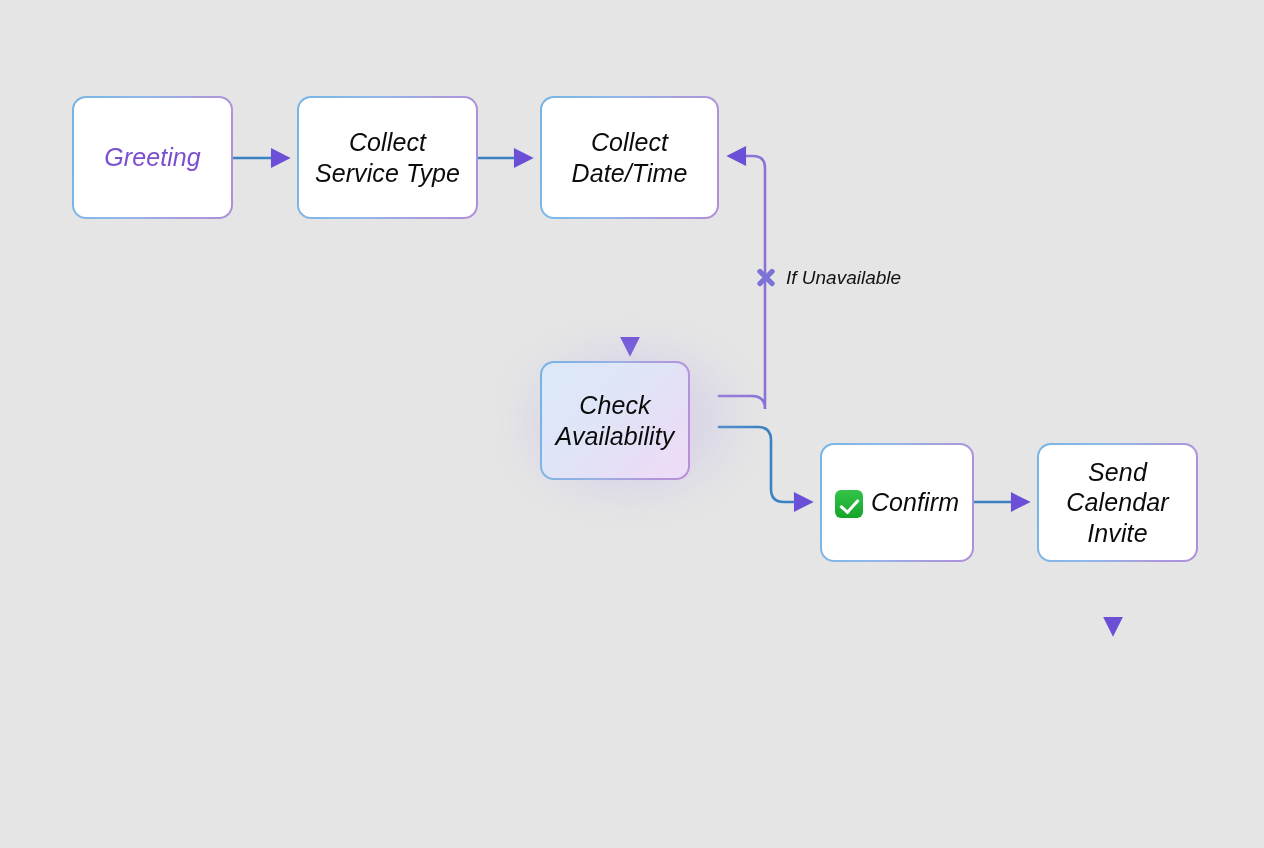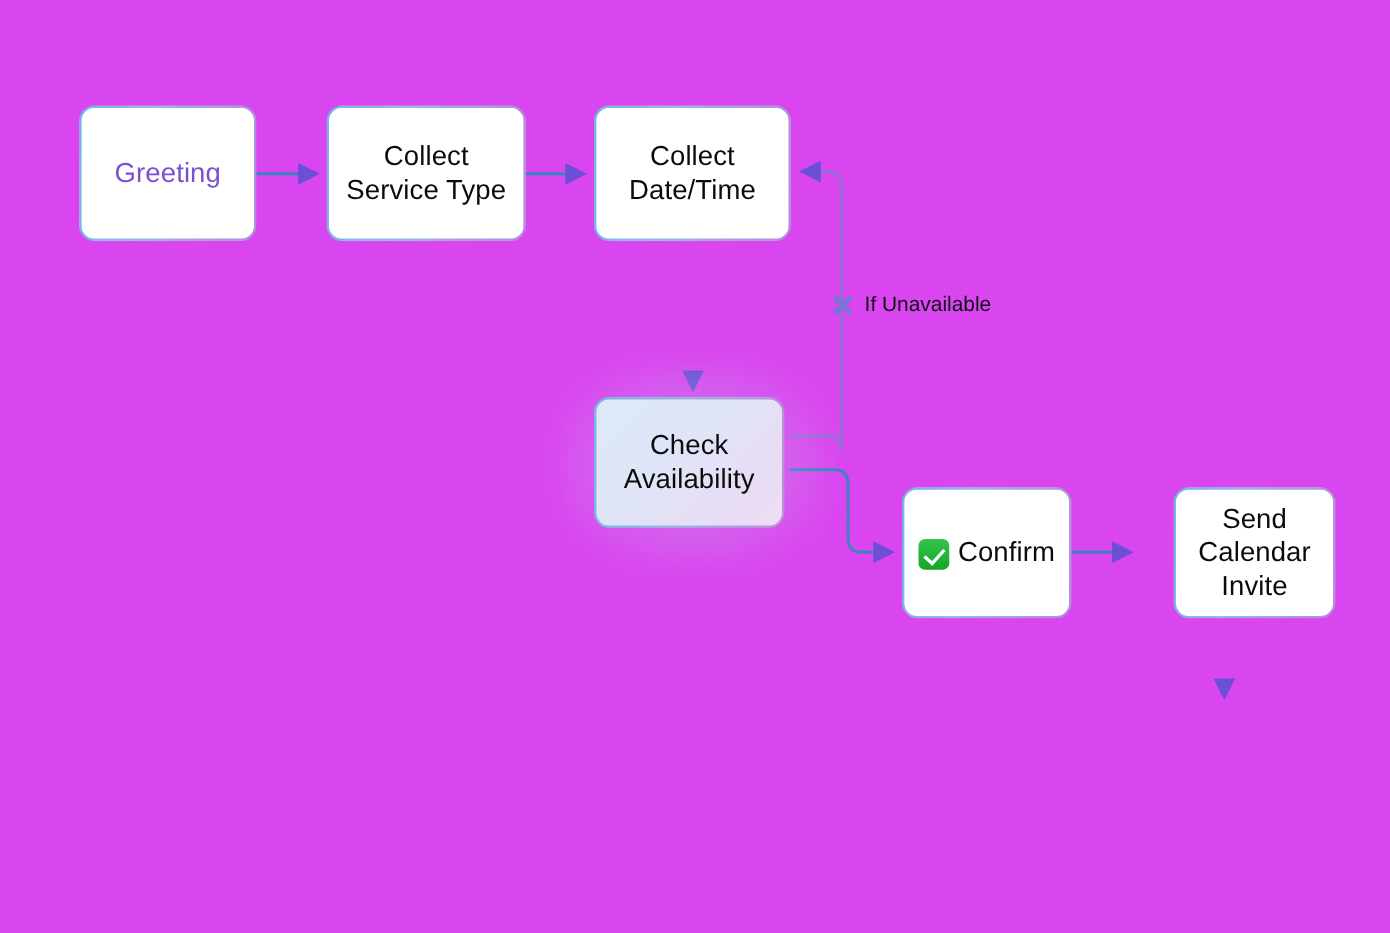--- a/index.html
+++ b/index.html
@@ -9,22 +9,23 @@
     background: #ffffff;
   }
   body {
     font-family: "Liberation Sans", sans-serif;
     -webkit-font-smoothing: antialiased;
   }
   #canvas {
     position: relative;
     width: 1264px;
     height: 848px;
-    background: #d946ef;
+    background: #e5e5e5;
     overflow: hidden;
+    font-style: italic;
   }
   #edges {
     position: absolute;
     left: 0;
     top: 0;
     width: 1264px;
     height: 848px;
     pointer-events: none;
   }
   .node {
@@ -57,21 +58,21 @@
     padding: 0 8px;
   }
 
   #node-greeting { left: 72px; top: 96px; width: 161px; height: 123px; }
   #node-greeting .label { color: #7b4fd1; }
 
   #node-service  { left: 297px; top: 96px; width: 181px; height: 123px; }
   #node-datetime { left: 540px; top: 96px; width: 179px; height: 123px; }
 
   #node-check {
-    left: 540px; top: 361px; width: 173px; height: 119px;
+    left: 540px; top: 361px; width: 150px; height: 119px;
     border: 2px solid transparent;
     background-image:
       linear-gradient(135deg, #dce9f8 0%, #dfe5f7 42%, #e8ddf6 75%, #efdcf6 100%),
       linear-gradient(100deg, #74b4e6 0%, #9ab0e2 45%, #b296dc 78%, #b98ed9 100%);
     background-origin: border-box;
     background-clip: padding-box, border-box;
   }
   #node-check-glow {
     position: absolute;
     left: 508px; top: 330px; width: 243px; height: 183px;
@@ -80,21 +81,21 @@
                 rgba(186,166,232,0.40) 0%,
                 rgba(192,178,235,0.26) 42%,
                 rgba(205,200,240,0.10) 68%,
                 rgba(255,255,255,0) 80%);
     filter: blur(10px);
     z-index: 1;
   }
 
   #node-confirm  { left: 820px; top: 443px; width: 154px; height: 119px; }
   #node-confirm .label { display: flex; align-items: center; gap: 8px; justify-content: flex-end;}
-  #node-invite   { left: 1037px; top: 443px; width: 147px; height: 119px; margin-left: 30px; }
+  #node-invite   { left: 1037px; top: 443px; width: 161px; height: 119px; }
   #node-reminder { left: 1037px; top: 641px; width: 153px; height: 116px; }
 
   .emoji-check {
     display: inline-block;
     width: 28px; height: 28px;
     border-radius: 6px;
     background: linear-gradient(180deg, #35c44a 0%, #14a52b 100%);
     position: relative;
     flex: 0 0 auto;
     top: 1px;

